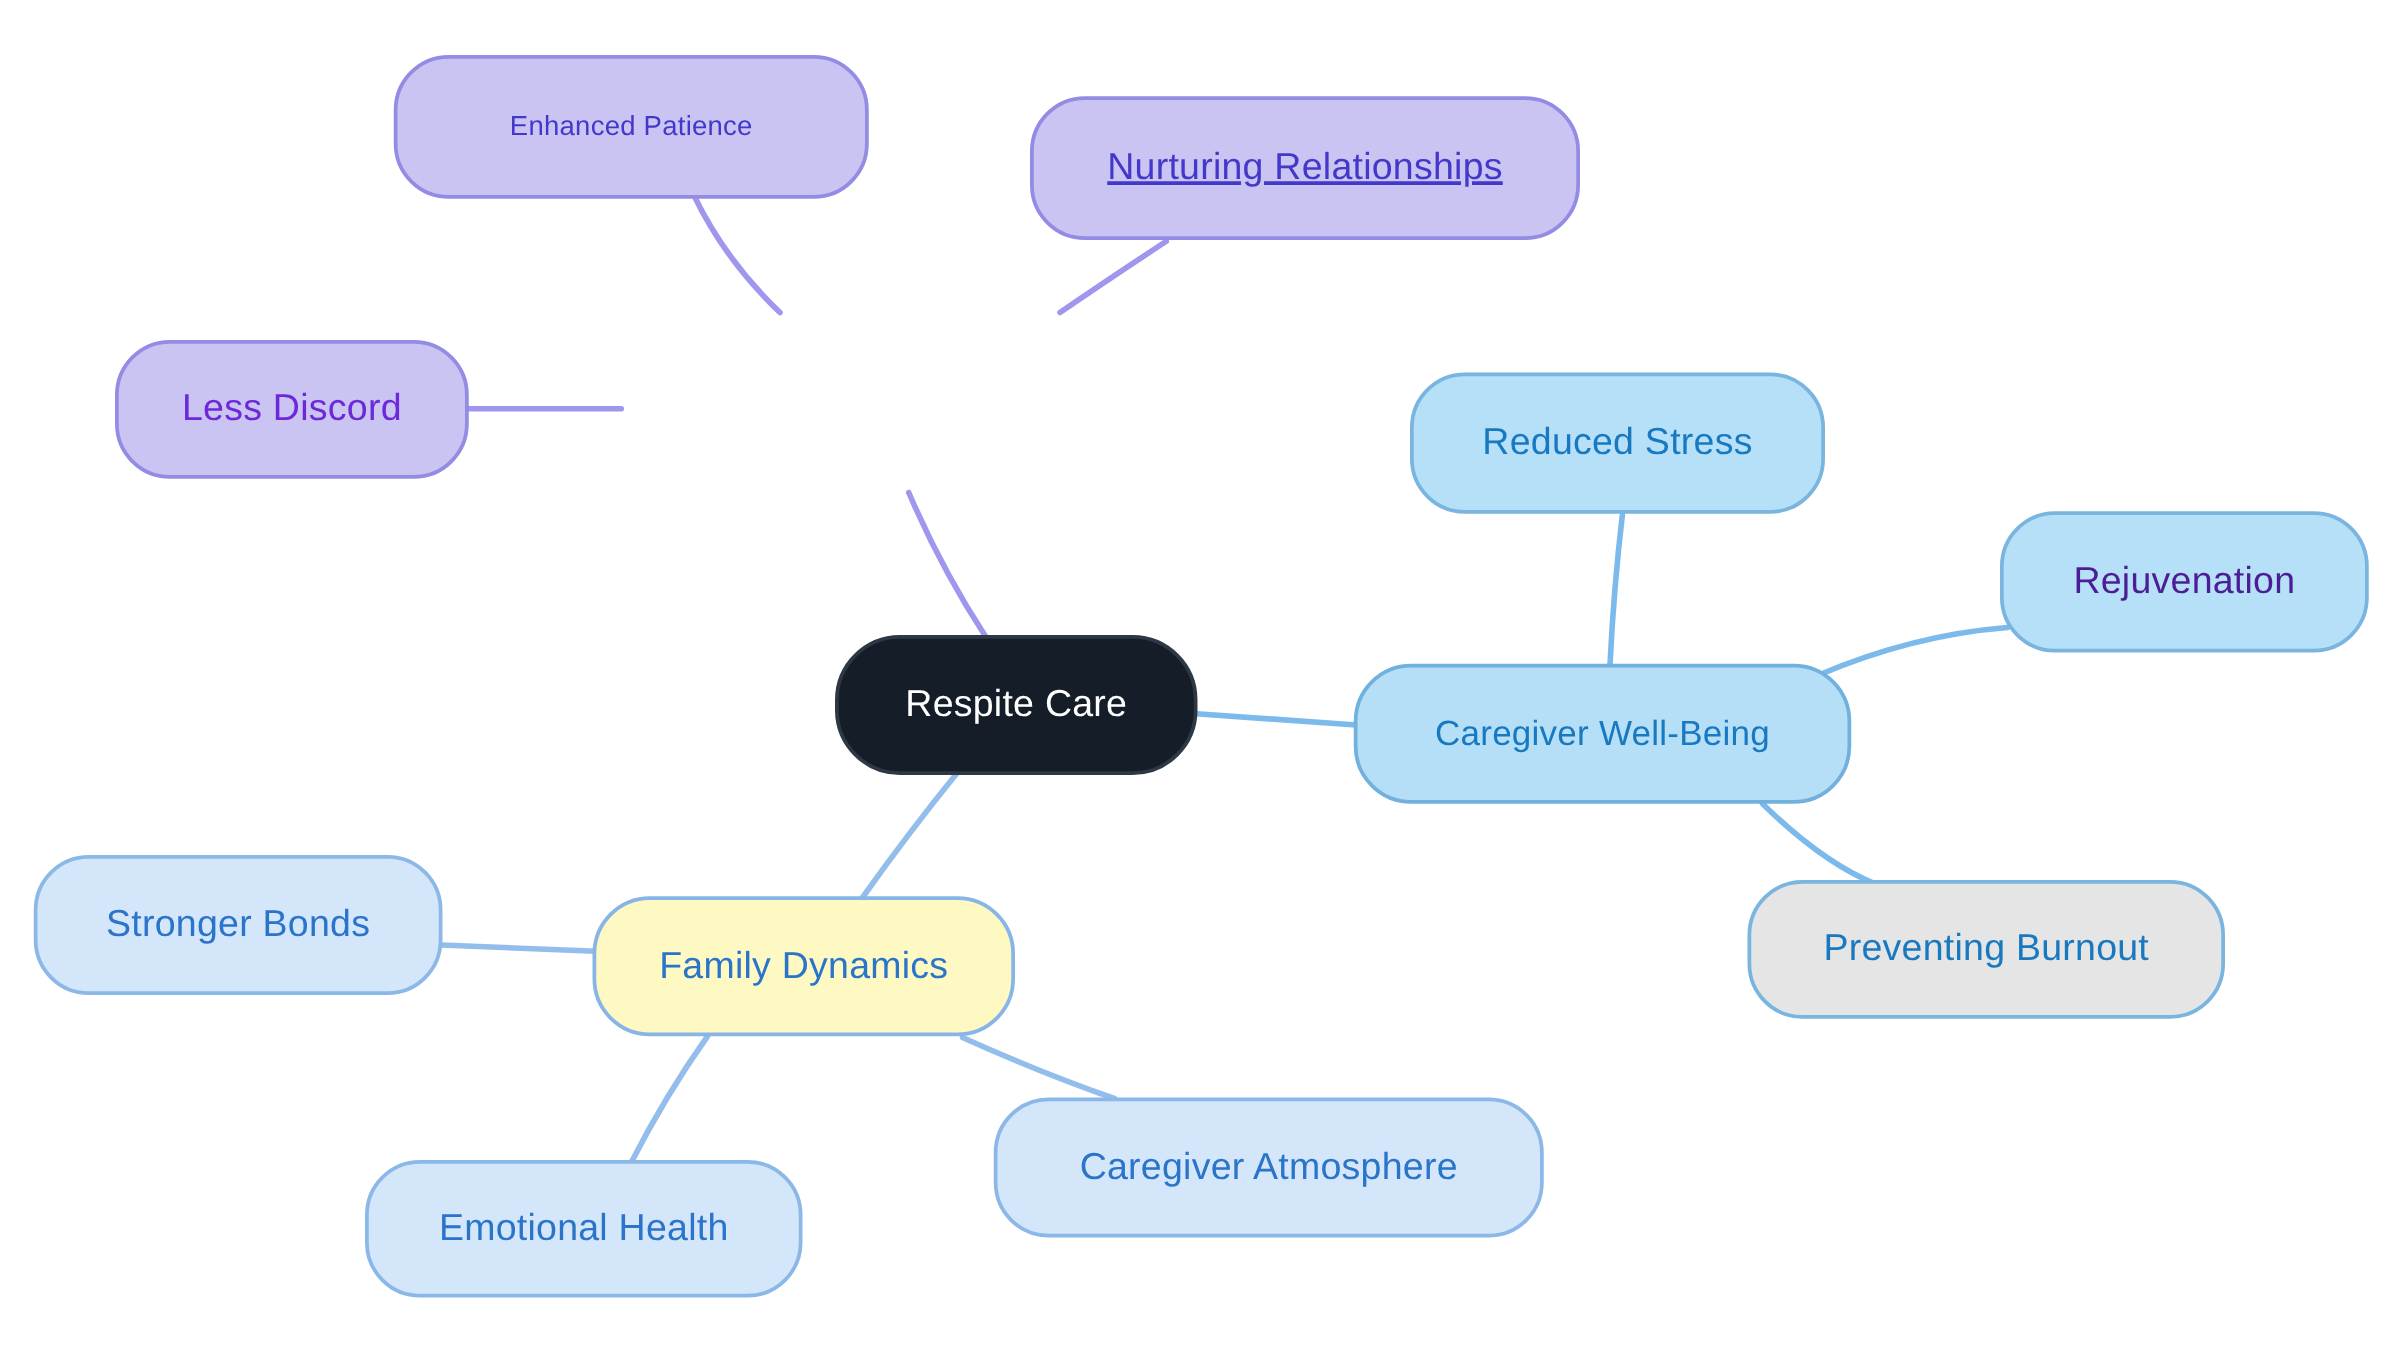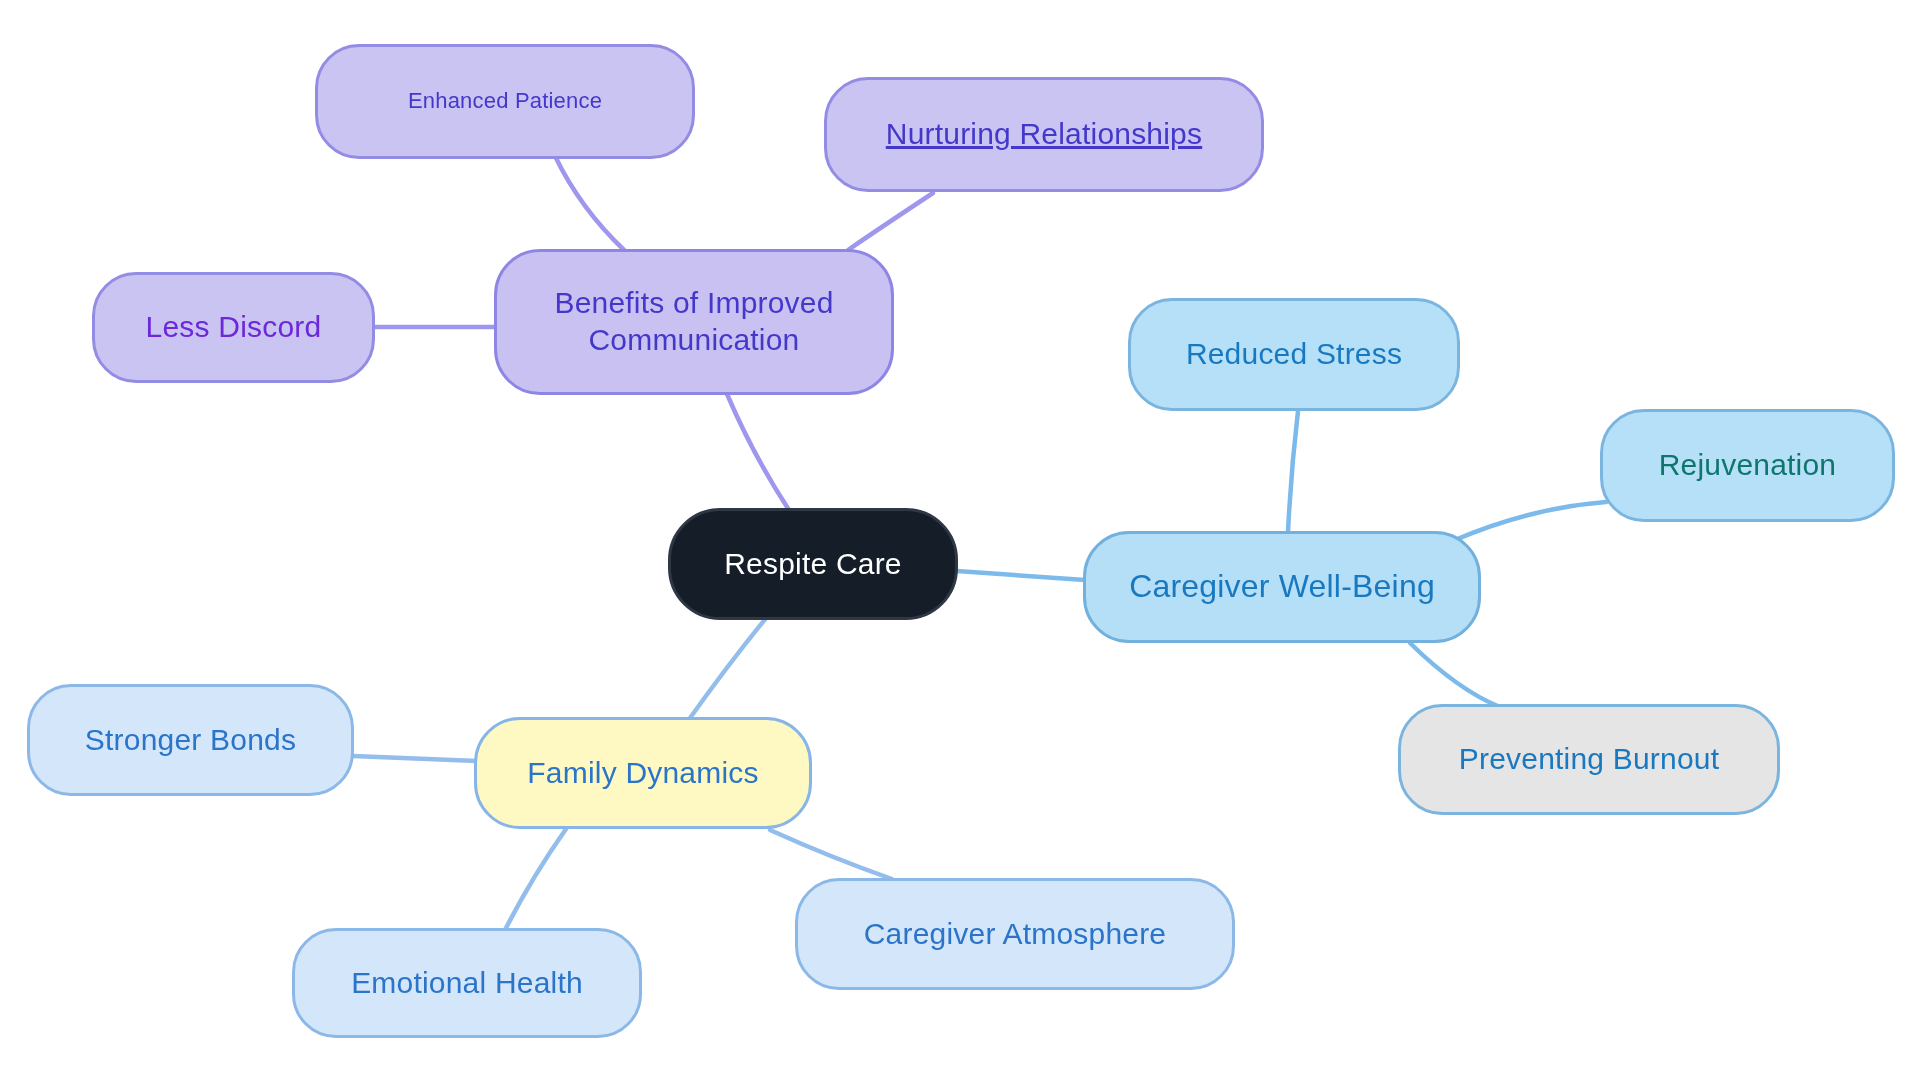--- a/index.html
+++ b/index.html
@@ -56,39 +56,36 @@
       <path d="M 1410 643 Q 1458 690 1500 707" stroke="#7dbaec" stroke-width="4.5" fill="none" stroke-linecap="round"></path>
       <path d="M 766 618 Q 727 666 690 718" stroke="#93bdeb" stroke-width="4.5" fill="none" stroke-linecap="round"></path>
       <path d="M 353 756 L 477 761" stroke="#93bdeb" stroke-width="4.5" fill="none" stroke-linecap="round"></path>
       <path d="M 566 829 Q 532 877 505 930" stroke="#93bdeb" stroke-width="4.5" fill="none" stroke-linecap="round"></path>
       <path d="M 770 830 Q 832 858 892 879" stroke="#93bdeb" stroke-width="4.5" fill="none" stroke-linecap="round"></path>
     </svg>
 
   <div class="mm-node" style="left: 668px; top: 508px; width: 290px; height: 112px; border-radius: 52px; background: rgb(20, 29, 40); border-color: rgb(46, 55, 68); border-width: 3px; color: rgb(255, 255, 255); font-size: 30px;">
     <span class="label">Respite Care</span>
   </div>
-  <div class="mm-node" style="left: 494px; top: 249px; width: 400px; height: 146px; border-radius: 46px; background: rgb(200, 193, 242); border-color: rgb(142, 134, 228); border-width: 3px; color: rgb(67, 56, 202); font-size: 30px;">
-    <span class="label">Benefits of Improved Communication</span>
-  </div>
   <div class="mm-node" style="left: 315px; top: 44px; width: 380px; height: 115px; border-radius: 44px; background: rgb(201, 196, 242); border-color: rgb(146, 140, 228); border-width: 3px; color: rgb(67, 56, 202); font-size: 22px; justify-content: center;">
     <span class="label">Enhanced Patience</span>
   </div>
   <div class="mm-node" style="left: 824px; top: 77px; width: 440px; height: 115px; border-radius: 44px; background: rgb(201, 196, 242); border-color: rgb(146, 140, 228); border-width: 3px; color: rgb(67, 56, 202); font-size: 30px; text-decoration: underline;">
     <span class="label">Nurturing Relationships</span>
   </div>
   <div class="mm-node" style="left: 92px; top: 272px; width: 283px; height: 111px; border-radius: 44px; background: rgb(201, 196, 242); border-color: rgb(146, 140, 228); border-width: 3px; color: #6d28d9; font-size: 30px;">
     <span class="label">Less Discord</span>
   </div>
-  <div class="mm-node" style="left: 1083px; top: 531px; width: 398px; height: 112px; border-radius: 46px; background: rgb(181, 223, 247); border-color: rgb(114, 176, 221); border-width: 3px; color: rgb(24, 121, 193); font-size: 32px;">
+  <div class="mm-node" style="left: 1083px; top: 531px; width: 398px; height: 112px; border-radius: 46px; background: rgb(181, 223, 247); border-color: rgb(114, 176, 221); border-width: 3px; color: rgb(24, 121, 193); font-size: 28px;">
     <span class="label">Caregiver Well-Being</span>
   </div>
   <div class="mm-node" style="left: 1128px; top: 298px; width: 332px; height: 113px; border-radius: 44px; background: rgb(182, 224, 248); border-color: rgb(122, 181, 224); border-width: 3px; color: rgb(24, 121, 193); font-size: 30px;">
     <span class="label">Reduced Stress</span>
   </div>
-  <div class="mm-node" style="left: 1600px; top: 409px; width: 295px; height: 113px; border-radius: 44px; background: rgb(182, 224, 248); border-color: rgb(122, 181, 224); border-width: 3px; color: #0f766e; font-size: 30px;">
+  <div class="mm-node" style="left: 1600px; top: 409px; width: 295px; height: 113px; border-radius: 44px; background: rgb(182, 224, 248); border-color: rgb(122, 181, 224); border-width: 3px; color: #4c1d95; font-size: 30px;">
     <span class="label">Rejuvenation</span>
   </div>
   <div class="mm-node" style="left: 1398px; top: 704px; width: 382px; height: 111px; border-radius: 44px; background: #e5e5e5; border-color: rgb(122, 181, 224); border-width: 3px; color: rgb(24, 121, 193); font-size: 30px;">
     <span class="label">Preventing Burnout</span>
   </div>
   <div class="mm-node" style="left: 474px; top: 717px; width: 338px; height: 112px; border-radius: 46px; background: #fef9c3; border-color: rgb(135, 181, 231); border-width: 3px; color: rgb(42, 116, 202); font-size: 30px;">
     <span class="label">Family Dynamics</span>
   </div>
   <div class="mm-node" style="left: 292px; top: 928px; width: 350px; height: 110px; border-radius: 44px; background: rgb(212, 230, 249); border-color: rgb(140, 184, 232); border-width: 3px; color: rgb(42, 116, 202); font-size: 30px;">
     <span class="label">Emotional Health</span>

